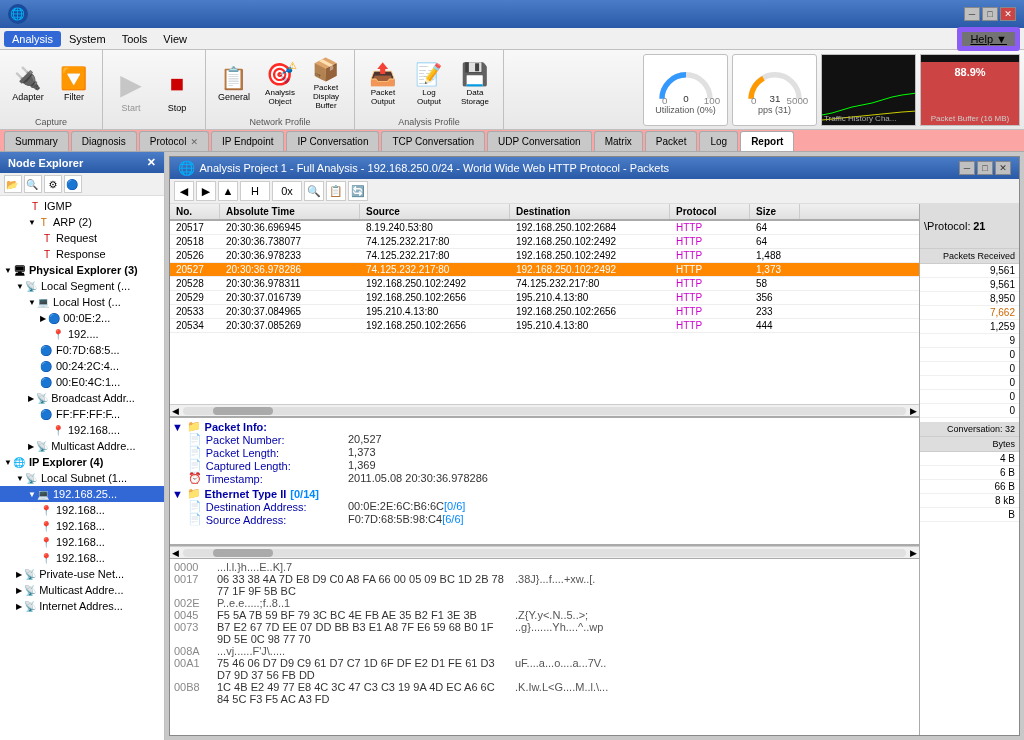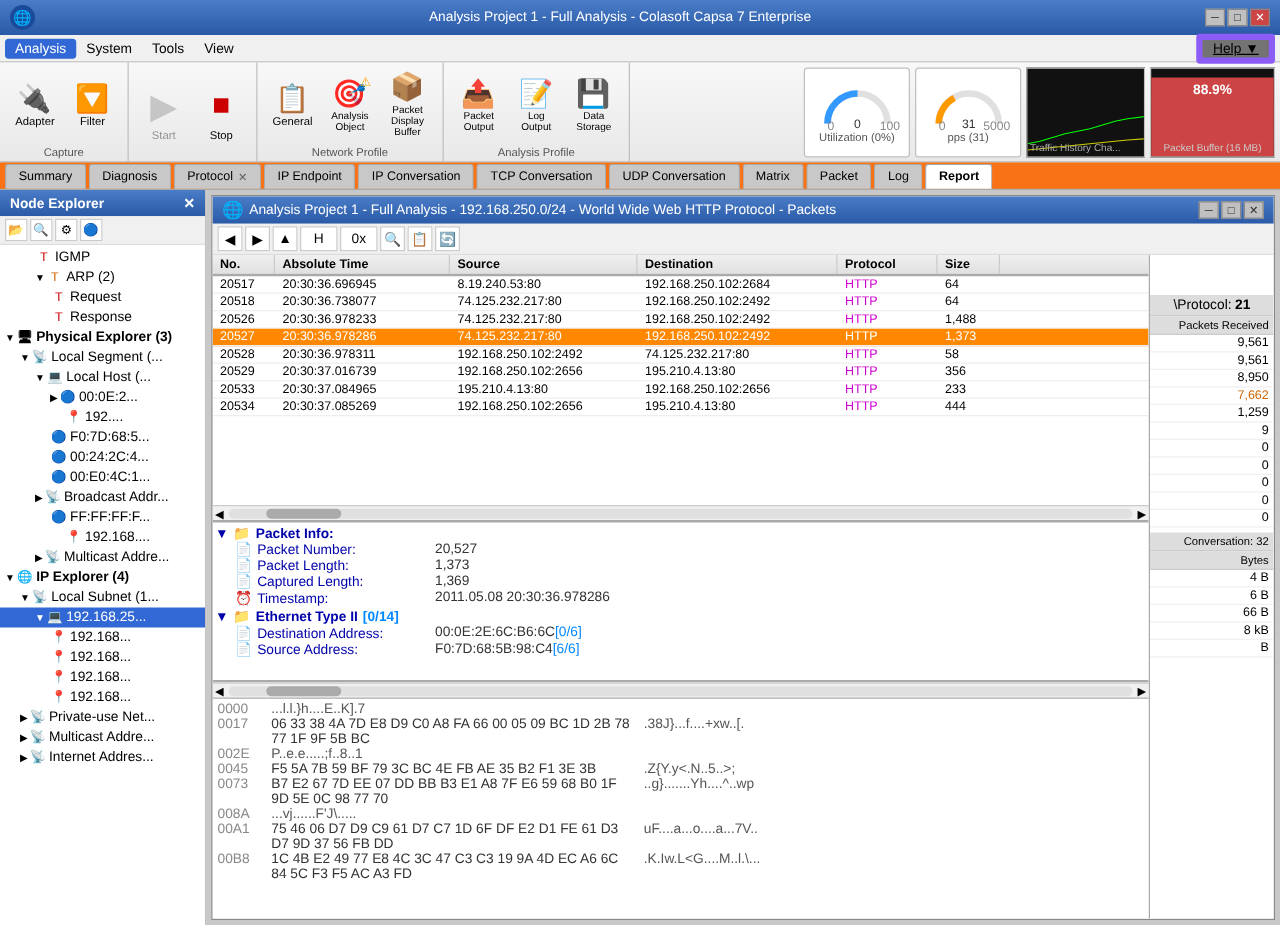--- a/index.html
+++ b/index.html
@@ -127,21 +127,21 @@
     }
 
     
     .main-area {
       display: flex;
       height: calc(740px - 28px - 22px - 80px - 22px);
     }
 
     
     .tab-bar {
-      background: #f97316;
+      background: #fca5a5;
       border-bottom: 1px solid #aaa;
       display: flex;
       height: 22px;
       align-items: flex-end;
       padding: 0 4px;
     }
     .tab {
       padding: 2px 10px;
       border: 1px solid #aaa;
       border-bottom: none;
@@ -322,46 +322,44 @@
 
     
     .right-sidebar {
       width: 100px;
       background: white;
       border-left: 1px solid #aaa;
       overflow: hidden;
     }
     .sidebar-header {
       background: #ddd;
-      padding: 2px 4px;
+      padding: 16px 4px;
       font-size: 10px;
       border-bottom: 1px solid #ccc;
-      text-align: center;
-      margin-top: 32px;
+      text-align: left;
     }
     .sidebar-row {
       padding: 1px 4px;
       border-bottom: 1px solid #f0f0f0;
       text-align: right;
       font-size: 10px;
     }
     .sidebar-row.orange { color: #cc6600; }
 
     
     .inner-right { display: flex; flex: 1; overflow: hidden; }
     .inner-main { flex: 1; display: flex; flex-direction: column; overflow: hidden; }
   </style>
 </head>
 <body>
 
 <div class="title-bar">
   <div class="title-bar-logo">
     <span style="font-size:12px;">🌐</span>
   </div>
-  <div class="title-bar-text">Analysis Project 1 - Full Analysis - Colasoft Capsa 7 Enterprise</div>
   <div class="title-bar-controls">
     <div class="title-btn">─</div>
     <div class="title-btn">□</div>
     <div class="title-btn" style="background:#cc4444;color:white;">✕</div>
   </div>
 </div>
 
 <div class="menu-bar">
   <div class="menu-item active">Analysis</div>
   <div class="menu-item">System</div>

